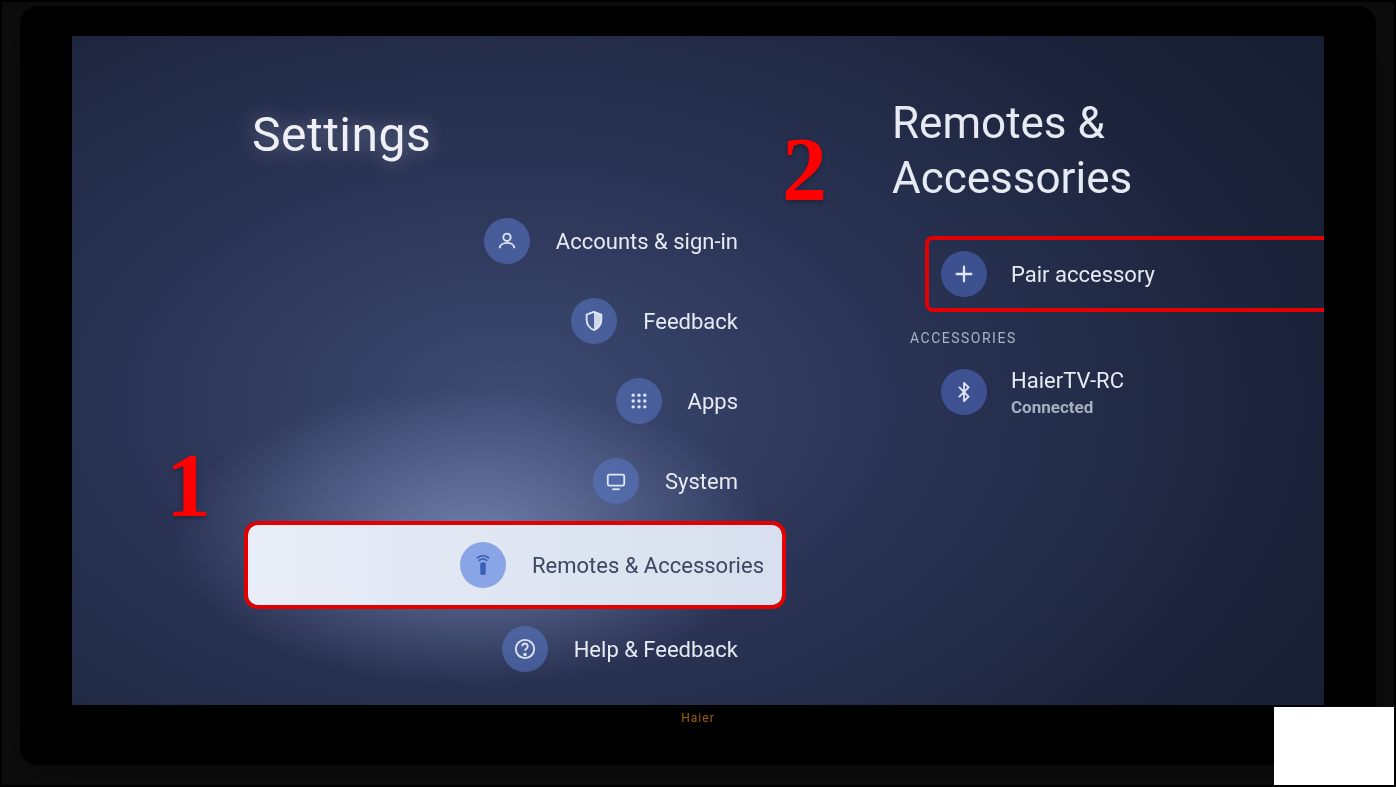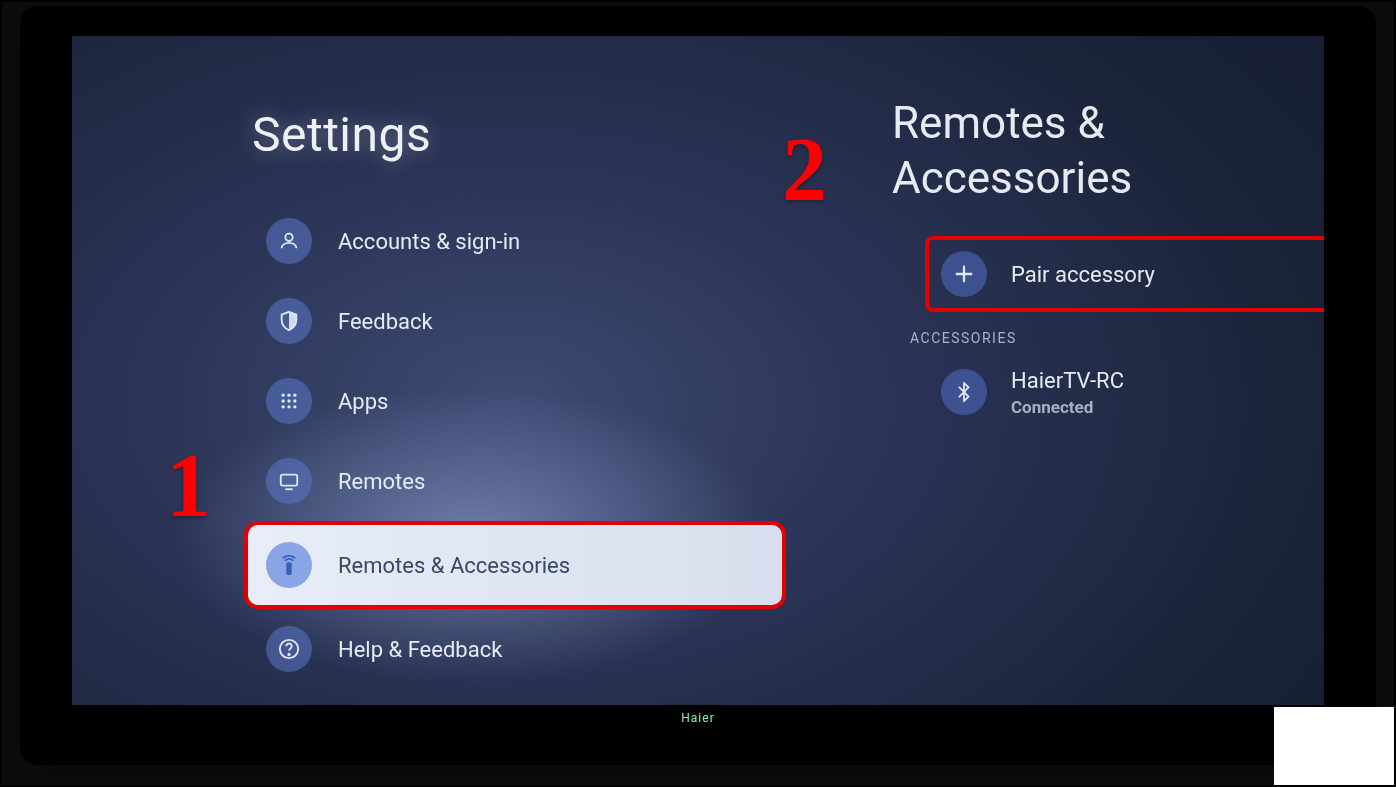--- a/index.html
+++ b/index.html
@@ -53,20 +53,21 @@
   }
 
   .menu-item {
     display: flex;
     align-items: center;
     height: 72px;
     padding: 0 14px;
     border-radius: 40px;
     margin-bottom: 8px;
     cursor: pointer;
+    justify-content: flex-end;
   }
   .menu-item .icon-wrap {
     width: 46px; height: 46px;
     border-radius: 50%;
     background: rgba(90,120,200,0.55);
     display: flex; align-items: center; justify-content: center;
     margin-right: 26px;
     flex-shrink: 0;
   }
   .menu-item .label {
@@ -146,21 +147,21 @@
     font-family: Georgia, "Times New Roman", serif;
     pointer-events: none;
     text-shadow: 0 2px 4px rgba(0,0,0,0.3);
   }
   .annot-1 { top: 398px; left: 94px; }
   .annot-2 { top: 82px;  left: 710px; }
 
   .tv-logo {
     position: absolute;
     bottom: 30px; left: 50%; transform: translateX(-50%);
-    color: #86efac; font-size: 12px; letter-spacing: 1px;
+    color: #a16207; font-size: 12px; letter-spacing: 1px;
   }
 
   .white-box {
     position: absolute;
     right: 0; bottom: 0;
     width: 120px; height: 78px;
     background: #fff;
   }
 
   svg { display: block; }
@@ -213,21 +214,21 @@
           <span class="label">Apps</span>
         </div>
 
         <div class="menu-item">
           <span class="icon-wrap">
             <svg width="22" height="22" viewBox="0 0 24 24" fill="none" stroke="#dfe6f5" stroke-width="2">
               <rect x="3" y="5" width="18" height="12" rx="2"></rect>
                 <path d="M8 21h8"></path>
             </svg>
           </span>
-          <span class="label">Remotes</span>
+          <span class="label">System</span>
         </div>
 
         <div class="menu-item selected">
           <span class="icon-wrap">
             <svg width="22" height="26" viewBox="0 0 24 28" fill="none">
               <path d="M6 6a10 10 0 0 1 12 0" stroke="#3a5fb5" stroke-width="2" stroke-linecap="round"></path>
               <path d="M8 9a6 6 0 0 1 8 0" stroke="#3a5fb5" stroke-width="2" stroke-linecap="round"></path>
               <rect x="9" y="11" width="6" height="14" rx="2" fill="#3a5fb5"></rect>
             </svg>
           </span>

